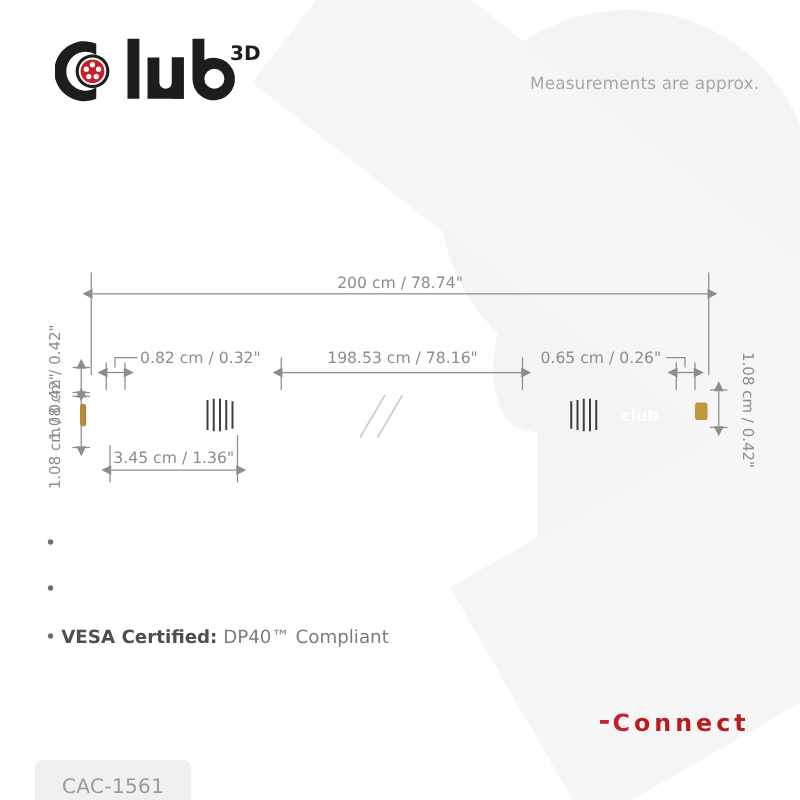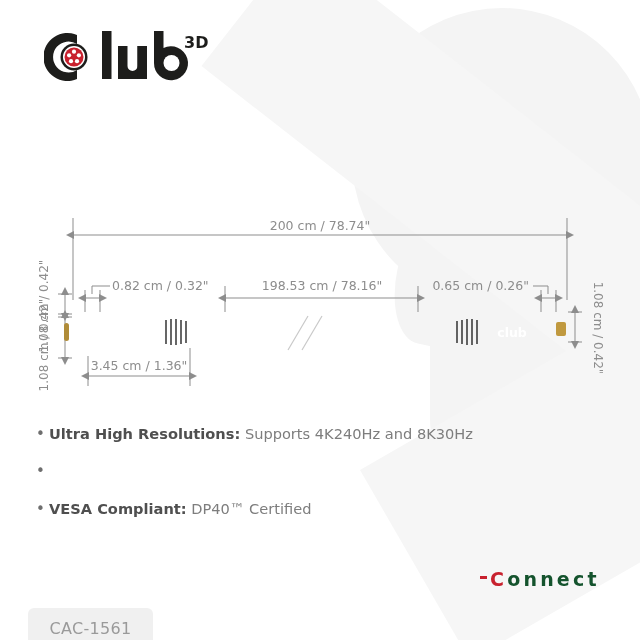--- a/index.html
+++ b/index.html
@@ -150,21 +150,21 @@
     width: 7px;
     height: 3px;
     background: #c8212e;
     margin-right: 3px;
     margin-bottom: 3px;
   }
   .connect .ctext {
     font-size: 19px;
     font-weight: bold;
     letter-spacing: 3.2px;
-    color: #14532d;
+    color: #b91c1c;
   }
   .connect .cred {
     color: #c8212e;
   }
 
   
   .partno {
     position: absolute;
     left: 28px;
     top: 608px;
@@ -210,20 +210,21 @@
 
     <path d="M74 16 L83.5 16 L83.5 36 A5 5 0 0 0 93.5 36 L93.5 16 L103 16 L103 49 L74 49 Z" fill="#1d1d1b"></path>
     <path d="M93.5 16 L103 16 L103 49 L93.5 49 Z" fill="#1d1d1b"></path>
 
     <path d="M110 1 L119.5 1 L119.5 18 A17 17 0 1 1 110 33 Z" fill="#1d1d1b"></path>
     <circle cx="127.5" cy="33" r="8" fill="#ffffff"></circle>
 
     <text x="140" y="18" font-family="DejaVu Sans, sans-serif" font-size="16" font-weight="bold" fill="#1d1d1b">3D</text>
   </svg>
 
+  <div class="approx">Measurements are approx.</div>
 
   <svg class="diagram" viewBox="0 0 640 225">
     <defs>
       <linearGradient id="gCable" x1="0" y1="0" x2="0" y2="1">
         <parameter name="stop" offset="0%" stop-color="#5a5a5a"></parameter>
         <parameter name="stop" offset="22%" stop-color="#2a2a2a"></parameter>
         <parameter name="stop" offset="55%" stop-color="#0d0d0d"></parameter>
         <parameter name="stop" offset="100%" stop-color="#3a3a3a"></parameter>
       </linearGradient>
       <linearGradient id="gBody" x1="0" y1="0" x2="0" y2="1">
@@ -350,30 +351,29 @@
       <line x1="190" y1="158" x2="190" y2="196"></line>
       <line x1="89" y1="186" x2="189" y2="186" marker-start="url(#arrL)" marker-end="url(#arrR)"></line>
     </g>
     <text x="139" y="180" text-anchor="middle" font-family="DejaVu Sans, sans-serif" font-size="12.5" fill="#8d8d8d">3.45 cm / 1.36"</text>
   </svg>
 
   <div class="features">
 
     <div class="feat-row">
       <span class="bullet">•</span>
-      <span><span class="feat-strong">Ultra High Resolutions:</span><span class="feat-rest"> Supports 4K240Hz and 8K30Hz</span></span>
     </div>
 
     <div class="feat-row">
       <span class="bullet">•</span>
     </div>
 
     <div class="feat-row">
       <span class="bullet">•</span>
-      <span><span class="feat-strong">VESA Compliant:</span><span class="feat-rest"> DP40™ Certified</span></span>
+      <span><span class="feat-strong">VESA Certified:</span><span class="feat-rest"> DP40™ Compliant</span></span>
     </div>
 
   </div>
 
   <div class="connect">
     <span class="dash"></span>
       <span class="ctext cred">C</span>
       <span class="ctext">onnect</span>
   </div>
 

